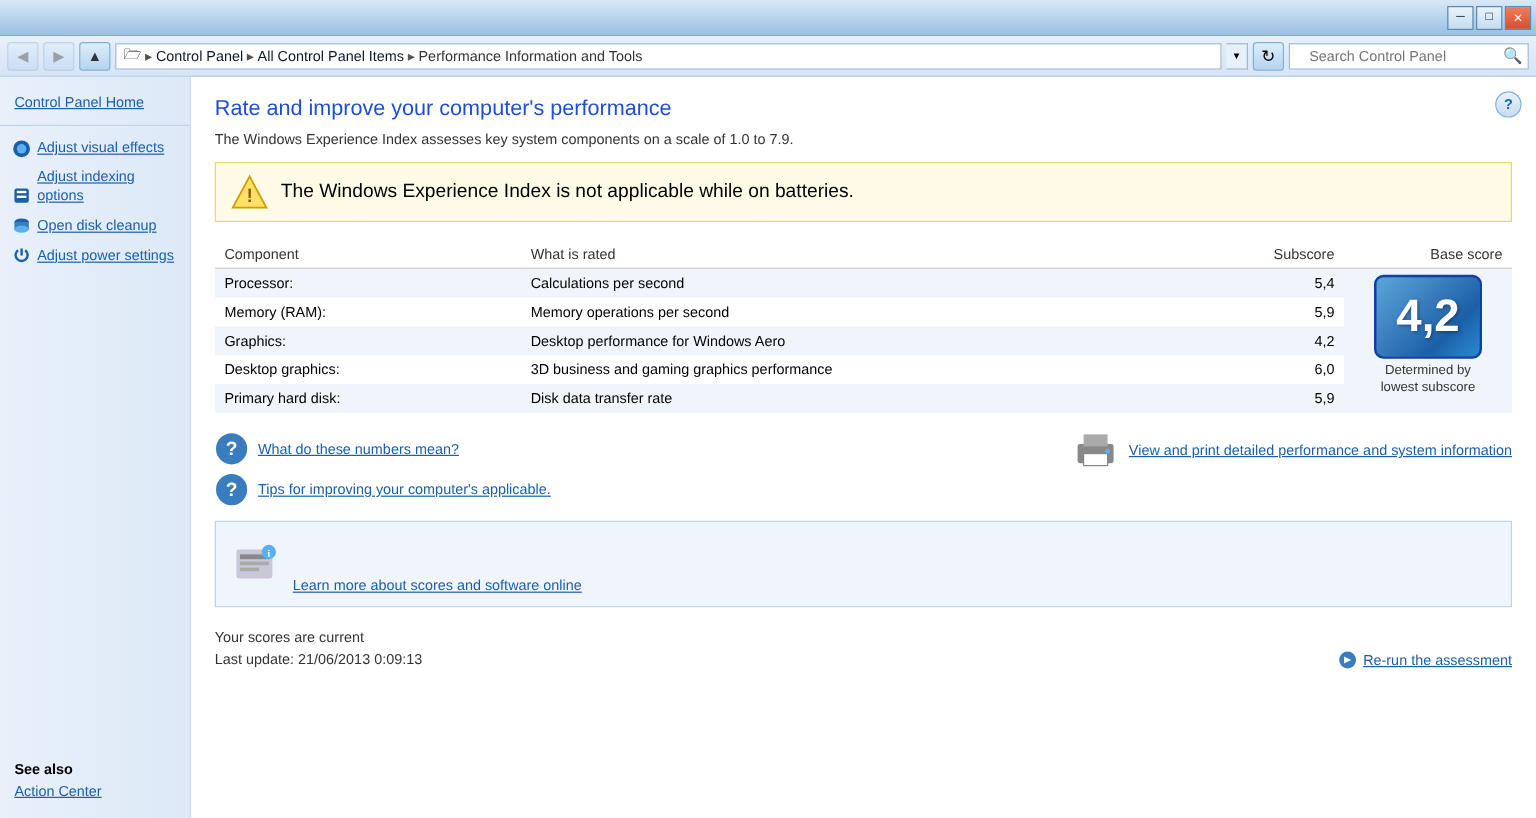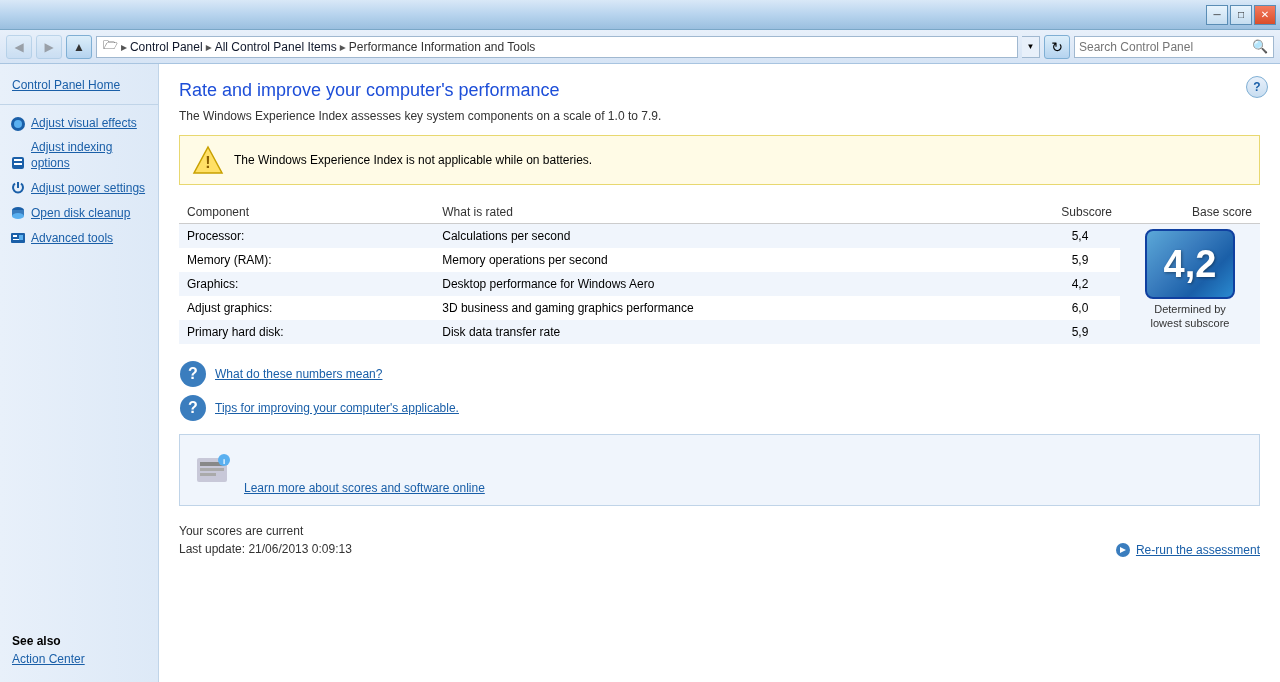--- a/index.html
+++ b/index.html
@@ -114,20 +114,21 @@
       background: white;
       padding: 0 4px;
       gap: 4px;
     }
     .search-bar input {
       border: none;
       outline: none;
       flex: 1;
       font-size: 12px;
       color: #15803d;
+      margin-left: 12px;
     }
     .search-icon-btn {
       font-size: 13px;
       cursor: pointer;
       color: #555;
     }
     .help-btn {
       width: 22px;
       height: 22px;
       background: linear-gradient(to bottom, #e8f0fa, #c8ddf0);
@@ -231,21 +232,21 @@
       display: flex;
       align-items: center;
       gap: 10px;
       margin-bottom: 16px;
     }
     .warning-icon {
       width: 32px;
       height: 32px;
       flex-shrink: 0;
     }
-    .warning-text { font-size: 12px; }
+    .warning-text { font-size: 16px; }
 
     
     .perf-table {
       width: 100%;
       border-collapse: collapse;
       margin-bottom: 16px;
     }
     .perf-table th {
       text-align: left;
       font-weight: normal;
@@ -256,21 +257,21 @@
       margin-left: 40px;
     }
     .perf-table th.right { text-align: right; }
     .perf-table td {
       padding: 5px 8px;
       font-size: 12px;
       vertical-align: top;
     }
     .perf-table tr:nth-child(odd) td { background: #f0f5fc; }
     .perf-table tr:nth-child(even) td { background: #fff; }
-    .subscore-col { text-align: center; width: 80px; }
+    .subscore-col { text-align: right; width: 80px; }
 
     
     .score-badge-cell {
       width: 140px;
       vertical-align: middle;
       text-align: center;
     }
     .score-badge {
       display: inline-flex;
       flex-direction: column;
@@ -433,41 +434,32 @@
     <div class="sidebar-item">
       <svg class="sidebar-item-icon" viewBox="0 0 16 16">
         <rect x="2" y="2" width="12" height="12" rx="2" fill="#1a5fa8"></rect>
         <rect x="4" y="4" width="8" height="2" fill="white"></rect>
         <rect x="4" y="8" width="8" height="2" fill="white"></rect>
       </svg>
       <span class="sidebar-item-label">Adjust indexing options</span>
     </div>
     <div class="sidebar-item">
       <svg class="sidebar-item-icon" viewBox="0 0 16 16">
-        <path d="M8 2 L8 8" stroke="#1a5fa8" stroke-width="2" fill="none"></path>
-        <path d="M5 3.5 A5 5 0 1 0 11 3.5" stroke="#1a5fa8" stroke-width="2" fill="none"></path>
-      </svg>
-      <span class="sidebar-item-label">Adjust power settings</span>
-    </div>
-    <div class="sidebar-item">
-      <svg class="sidebar-item-icon" viewBox="0 0 16 16">
         <ellipse cx="8" cy="5" rx="6" ry="3" fill="#1a5fa8"></ellipse>
         <rect x="2" y="5" width="12" height="6" fill="#3a7dbe"></rect>
         <ellipse cx="8" cy="11" rx="6" ry="3" fill="#5ab0f0"></ellipse>
       </svg>
       <span class="sidebar-item-label">Open disk cleanup</span>
     </div>
     <div class="sidebar-item">
       <svg class="sidebar-item-icon" viewBox="0 0 16 16">
-        <rect x="1" y="3" width="14" height="10" rx="1" fill="#1a5fa8"></rect>
-        <rect x="3" y="5" width="4" height="2" fill="white"></rect>
-        <rect x="3" y="9" width="6" height="1" fill="white"></rect>
-        <rect x="9" y="5" width="4" height="5" fill="#5ab0f0"></rect>
+        <path d="M8 2 L8 8" stroke="#1a5fa8" stroke-width="2" fill="none"></path>
+        <path d="M5 3.5 A5 5 0 1 0 11 3.5" stroke="#1a5fa8" stroke-width="2" fill="none"></path>
       </svg>
-      <span class="sidebar-item-label">Advanced tools</span>
+      <span class="sidebar-item-label">Adjust power settings</span>
     </div>
 
     <div class="sidebar-see-also">
       <div class="sidebar-see-also-title">See also</div>
       <div class="sidebar-see-also-link">Action Center</div>
     </div>
   </div>
 
   <div class="content">
 
@@ -514,21 +506,21 @@
           <td>Memory (RAM):</td>
           <td>Memory operations per second</td>
           <td class="subscore-col">5,9</td>
         </tr>
         <tr>
           <td>Graphics:</td>
           <td>Desktop performance for Windows Aero</td>
           <td class="subscore-col">4,2</td>
         </tr>
         <tr>
-          <td>Adjust graphics:</td>
+          <td>Desktop graphics:</td>
           <td>3D business and gaming graphics performance</td>
           <td class="subscore-col">6,0</td>
         </tr>
         <tr>
           <td>Primary hard disk:</td>
           <td>Disk data transfer rate</td>
           <td class="subscore-col">5,9</td>
         </tr>
       </tbody>
     </table>
@@ -543,20 +535,29 @@
           <span class="link-text">What do these numbers mean?</span>
         </div>
         <div class="link-item">
           <svg class="link-icon" viewBox="0 0 28 28">
             <circle cx="14" cy="14" r="13" fill="#3a7dbe"></circle>
             <text x="14" y="19" text-anchor="middle" font-size="16" font-weight="bold" fill="white">?</text>
           </svg>
           <span class="link-text">Tips for improving your computer's applicable.</span>
         </div>
       </div>
+      <div class="links-right">
+        <svg width="40" height="30" viewBox="0 0 40 30">
+          <rect x="5" y="10" width="30" height="16" rx="2" fill="#888"></rect>
+          <rect x="10" y="2" width="20" height="10" fill="#aaa"></rect>
+          <rect x="10" y="18" width="20" height="10" fill="white" stroke="#888"></rect>
+          <circle cx="30" cy="16" r="2" fill="#5ab0f0"></circle>
+        </svg>
+        <span class="links-right-text">View and print detailed performance and system information</span>
+      </div>
     </div>
 
     <div class="learn-more-box">
       <svg class="learn-more-icon" viewBox="0 0 40 40">
         <rect x="5" y="8" width="30" height="24" rx="2" fill="#c8c8d8"></rect>
         <rect x="8" y="12" width="24" height="4" fill="#888"></rect>
         <rect x="8" y="18" width="24" height="3" fill="#aaa"></rect>
         <rect x="8" y="23" width="16" height="3" fill="#aaa"></rect>
         <circle cx="32" cy="10" r="6" fill="#5ab0f0"></circle>
         <text x="32" y="14" text-anchor="middle" font-size="8" font-weight="bold" fill="white">i</text>

